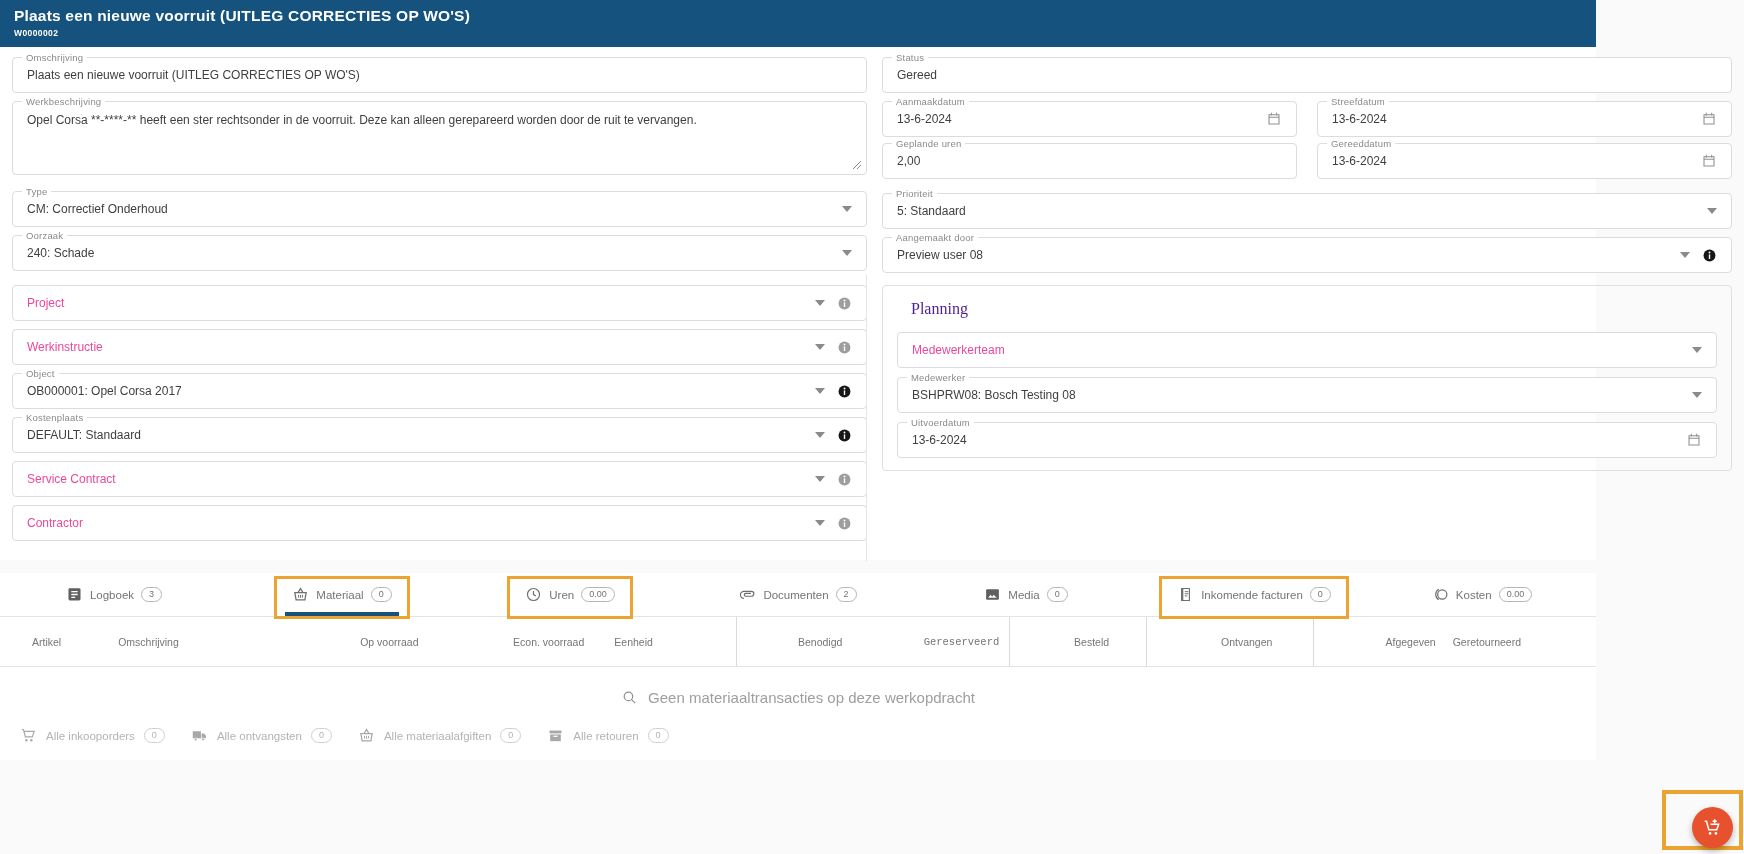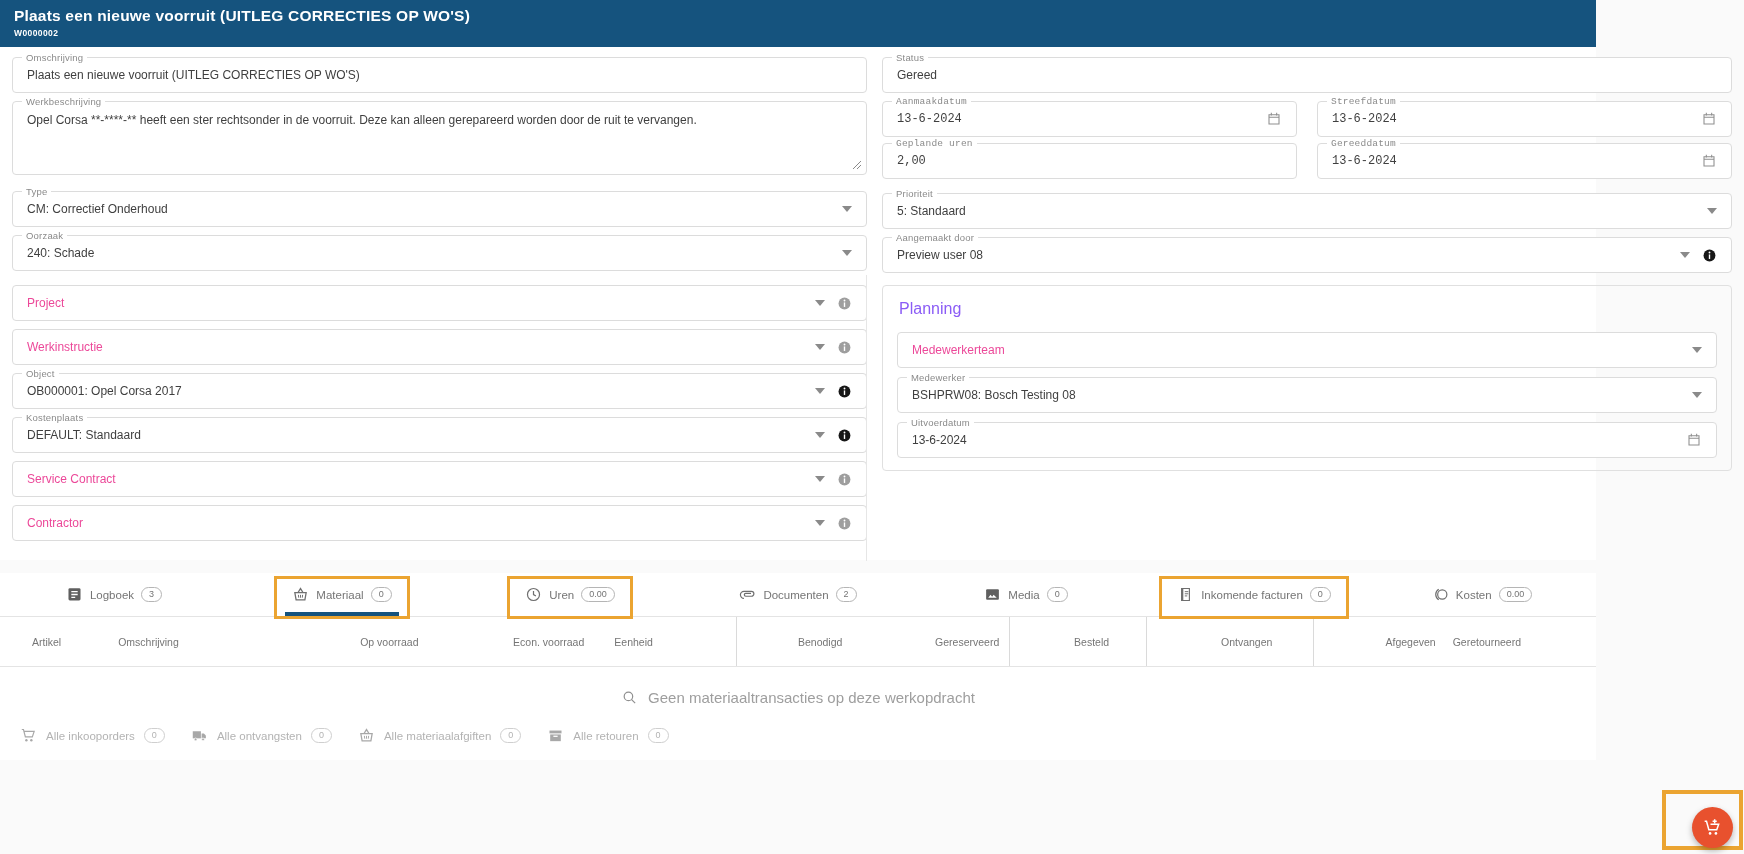--- a/index.html
+++ b/index.html
@@ -19,52 +19,52 @@
   .col-right { left:882px; width:850px; }
   .scroll-edge { position:absolute; left:866px; top:228px; width:1px; height:286px; background:#e6e6e6; }
 
   .field { position:relative; border:1px solid #dcdcdc; border-radius:4px; height:36px; display:flex; align-items:center; padding:0 14px; background:#fff; margin-bottom:8px; }
   .field.tall { height:74px; align-items:flex-start; padding-top:11px; }
   .flabel { position:absolute; top:-6px; left:9px; font-size:9.5px; color:#8a8a8a; background:#fff; padding:0 4px; letter-spacing:.2px; white-space:nowrap; }
   .fvalue { font-size:12px; color:#3f3f3f; flex:1; white-space:nowrap; overflow:hidden; }
   .fvalue.ph { color:#ec4899; }
   .trail { display:flex; align-items:center; gap:12px; margin-left:8px; flex:0 0 auto; }
   .mb0{margin-bottom:0!important}.mb6{margin-bottom:6px!important}.mb12{margin-bottom:12px!important}.mb14{margin-bottom:14px!important}.mb16{margin-bottom:16px!important}
-  .row { display:flex; gap:20px;font-family:Liberation Mono, monospace; }
+  .row { display:flex; gap:20px; }
   .row .field { flex:1; margin-bottom:0; }
 
   .i { display:block; }
   .caret { width:10px; height:6px; color:#8a8a8a; }
   .ic-cal { width:16px; height:16px; color:#8f8f8f; }
   .ic-info { width:15px; height:15px; color:#171717; }
   .ic-info.dim { color:#9e9e9e; }
   .resize-handle { position:absolute; right:4px; bottom:4px; width:10px; height:10px; }
 
   .panel { border:1px solid #e0e0e0; border-radius:4px; padding:12px 14px; }
-  .panel-title { font-size:16px; color:#8b5cf6; margin:2px 0 14px 2px; }
+  .panel-title { font-size:16px; color:#4c1d95; margin:2px 0 14px 14px;font-family:Liberation Serif, serif; }
 
   
   .tabs-card { position:absolute; top:573px; left:0; width:100%; height:187px; background:#fff; }
   .tabs-row { height:44px; display:flex; border-bottom:1px solid #e4e4e4; }
   .tab { flex:1; display:flex; justify-content:center; }
   .tab-inner { position:relative; display:flex; align-items:center; gap:7px; height:100%; }
   .tab-label { font-size:11.5px; color:#757575; white-space:nowrap; }
   .tab-icon { width:17px; height:17px; color:#6f6f6f; }
   .tab.active .tab-inner::after { content:''; position:absolute; left:-7px; right:-7px; bottom:0; height:4px; background:#15537E; }
   .tab.hl .tab-inner::before { content:''; position:absolute; left:-18px; right:-18px; top:3px; bottom:-3px; border:3.5px solid #EBA431; z-index:3; }
   .badge { border:1px solid #b5b5b5; border-radius:9px; font-size:9px; color:#757575; padding:1px 7px; line-height:11px; background:#fff; white-space:nowrap; }
 
   
   .thead { display:flex; height:50px; border-bottom:1px solid #e4e4e4; font-size:10.5px; color:#757575; }
   .th { display:flex; align-items:center; height:100%; white-space:nowrap; }
   .th.r { justify-content:flex-end; }
   .bl { border-left:1px solid #dadada; }
   .c1{width:120px; padding-left:32px;} .c2{width:210px;} .c3{width:113px; padding-right:16px;}
   .c4{width:169px; padding-right:16px;} .c5{width:138px; padding-left:14px;}
-  .c6{width:125px; padding-right:16px;} .c7{width:154px; padding-right:10px;}
+  .c6{width:125px; padding-right:16px;} .c7{width:154px; padding-right:10px;font-family:Liberation Mono, monospace;}
   .c8{width:139px; padding-right:37px;} .c9{width:170px; padding-right:41px;}
   .c10{width:142px; padding-right:17px;} .c11{flex:1; padding-right:75px;}
 
   
   .empty { display:flex; justify-content:center; align-items:center; gap:10px; margin-top:22px; color:#9e9e9e; font-size:15px; }
   .ic-search { width:17px; height:17px; color:#8f8f8f; }
   .foot { display:flex; align-items:flex-end; gap:26px; padding-left:20px; margin-top:21px; }
   .foot-btn { display:flex; align-items:center; gap:9px; font-size:11.5px; color:#b3b3b3; background:none; border:none; }
   .foot-btn .badge { border-color:#cfcfcf; color:#b3b3b3; }
   .foot-icon { width:17px; height:17px; color:#a8a8a8; }

